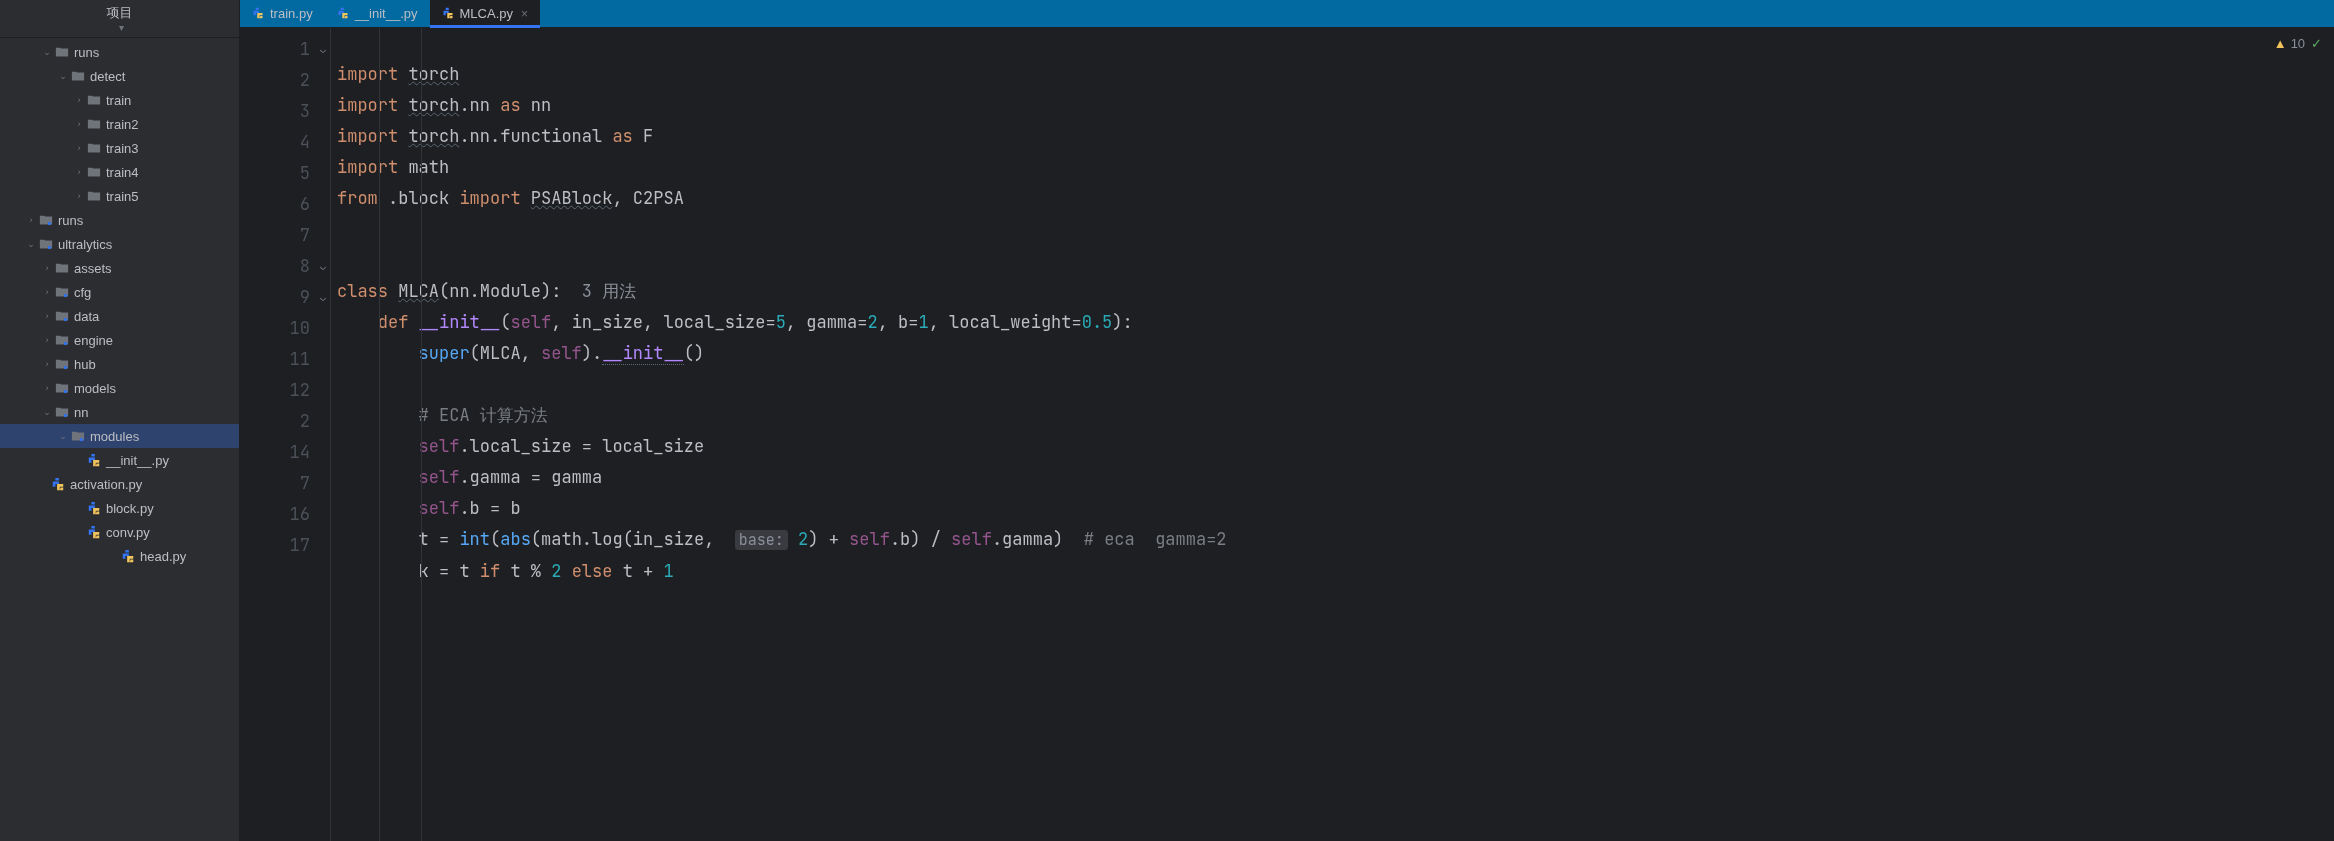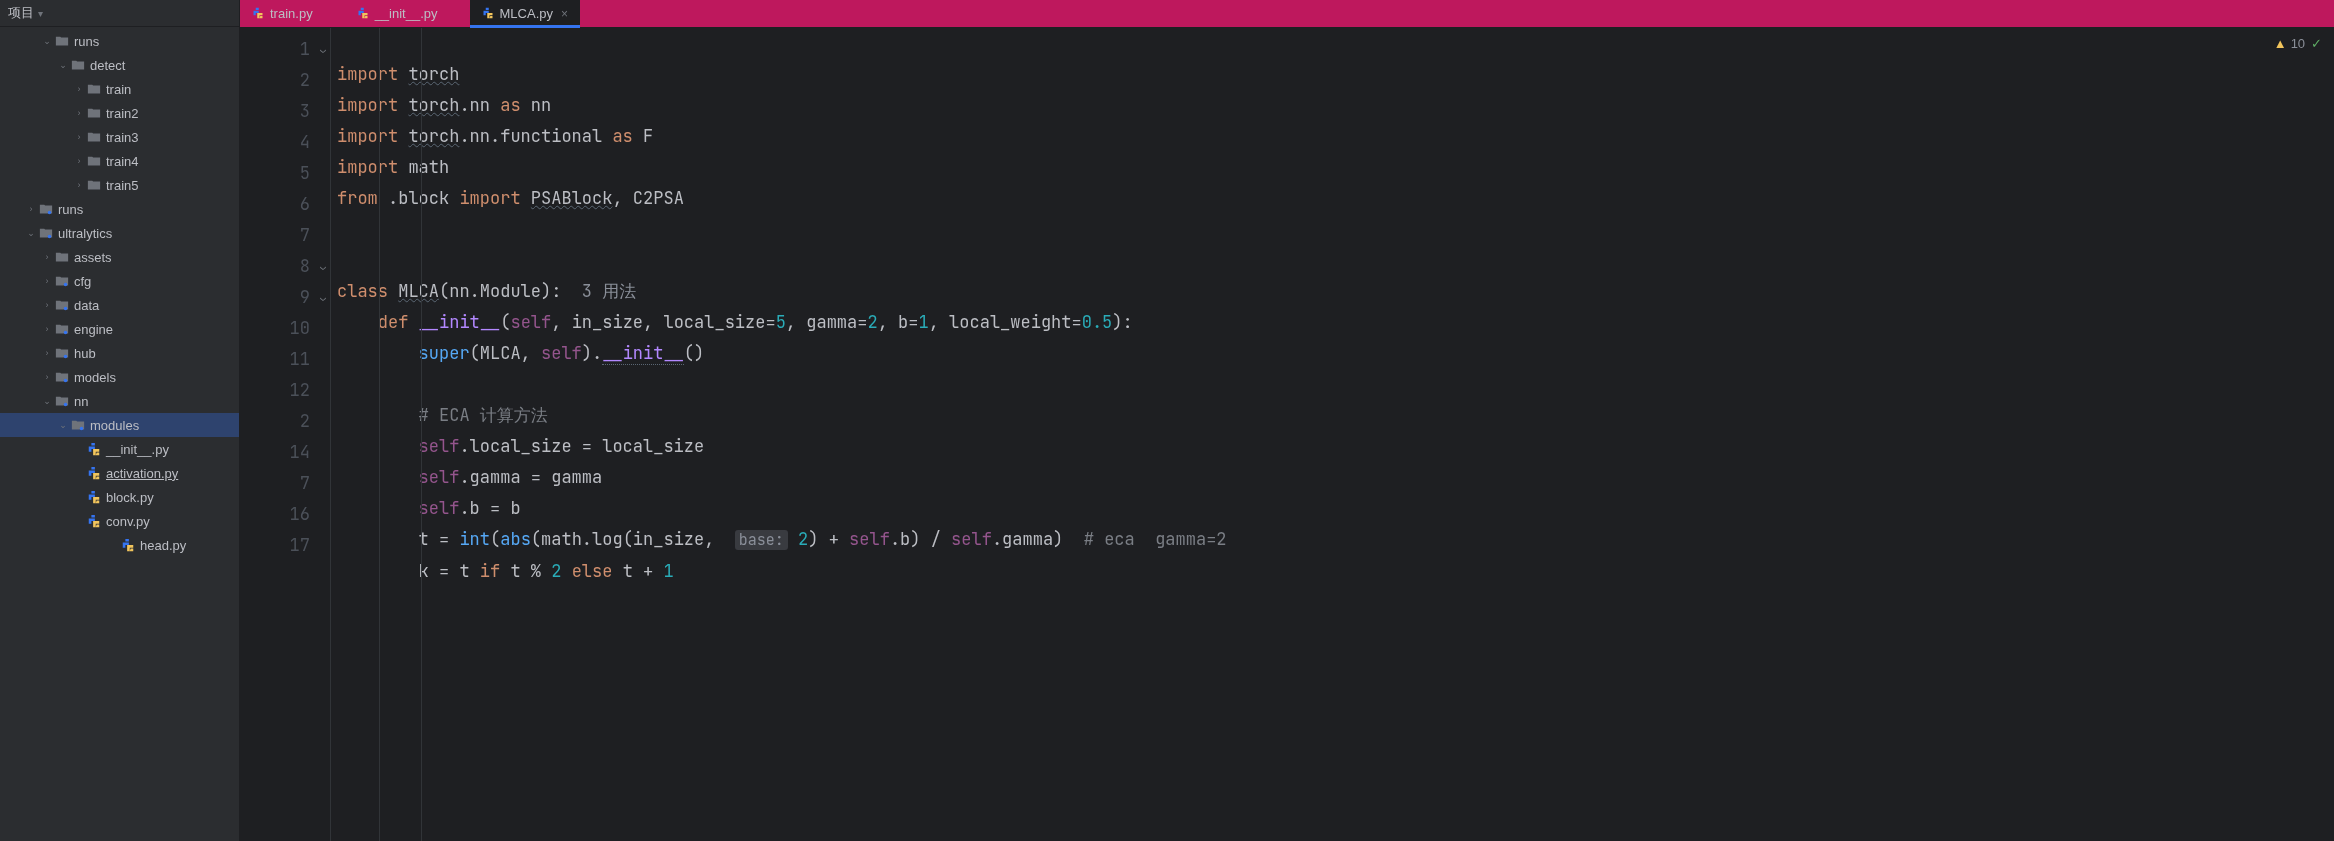--- a/index.html
+++ b/index.html
@@ -18,20 +18,21 @@
   flex-direction: column;
   border-right: 1px solid #1e1f22;
 }
 .sidebar-header {
   display: flex;
   align-items: center;
   padding: 4px 8px;
   border-bottom: 1px solid #1e1f22;
   font-size: 13px;
   color: #bcbec4;
+  flex-direction: column;
 }
 .sidebar-header .chev { margin-left: 4px; font-size: 10px; color: #6f737a; }
 .tree { flex: 1; overflow-y: auto; padding-top: 2px; }
 .tree-item {
   display: flex;
   align-items: center;
   height: 24px;
   padding-right: 8px;
   cursor: pointer;
   white-space: nowrap;
@@ -53,23 +54,22 @@
   font-size: 12px;
 }
 .tree-label { color: #bcbec4; font-size: 13px; }
 .tree::-webkit-scrollbar { width: 8px; }
 .tree::-webkit-scrollbar-thumb { background: #4e5157; border-radius: 4px; }
 .main { flex: 1; display: flex; flex-direction: column; background: #1e1f22; position: relative; }
 .tabbar {
   display: flex;
   align-items: center;
   height: 28px;
-  background: #be185d;
+  background: #0369a1;
   border-bottom: 1px solid #1e1f22;
-  gap: 20px;
 }
 .tab {
   display: flex;
   align-items: center;
   padding: 0 12px;
   height: 100%;
   color: #bcbec4;
   font-size: 13px;
   cursor: pointer;
   position: relative;
@@ -316,21 +316,21 @@
         <div class="tree-item" style="padding-left: 72px;">
           <span class="arrow"></span>
           <span class="icon">
             <svg width="14" height="14" viewBox="0 0 16 16">
               <path fill="#3574f0" d="M5 1h4v3H5z M2 5h7v3H5v3H2z"></path>
               <path fill="#f2c55c" d="M7 8h7v3h-4v4H7z M11 12h3v3h-4z"></path>
             </svg>
           </span>
           <span class="tree-label">__init__.py</span>
         </div>
-        <div class="tree-item" style="padding-left: 72px; text-decoration: underline;">
+        <div class="tree-item" style="padding-left: 36px;">
           <span class="arrow"></span>
           <span class="icon">
             <svg width="14" height="14" viewBox="0 0 16 16">
               <path fill="#3574f0" d="M5 1h4v3H5z M2 5h7v3H5v3H2z"></path>
               <path fill="#f2c55c" d="M7 8h7v3h-4v4H7z M11 12h3v3h-4z"></path>
             </svg>
           </span>
           <span class="tree-label">activation.py</span>
         </div>
         <div class="tree-item" style="padding-left: 72px;">

